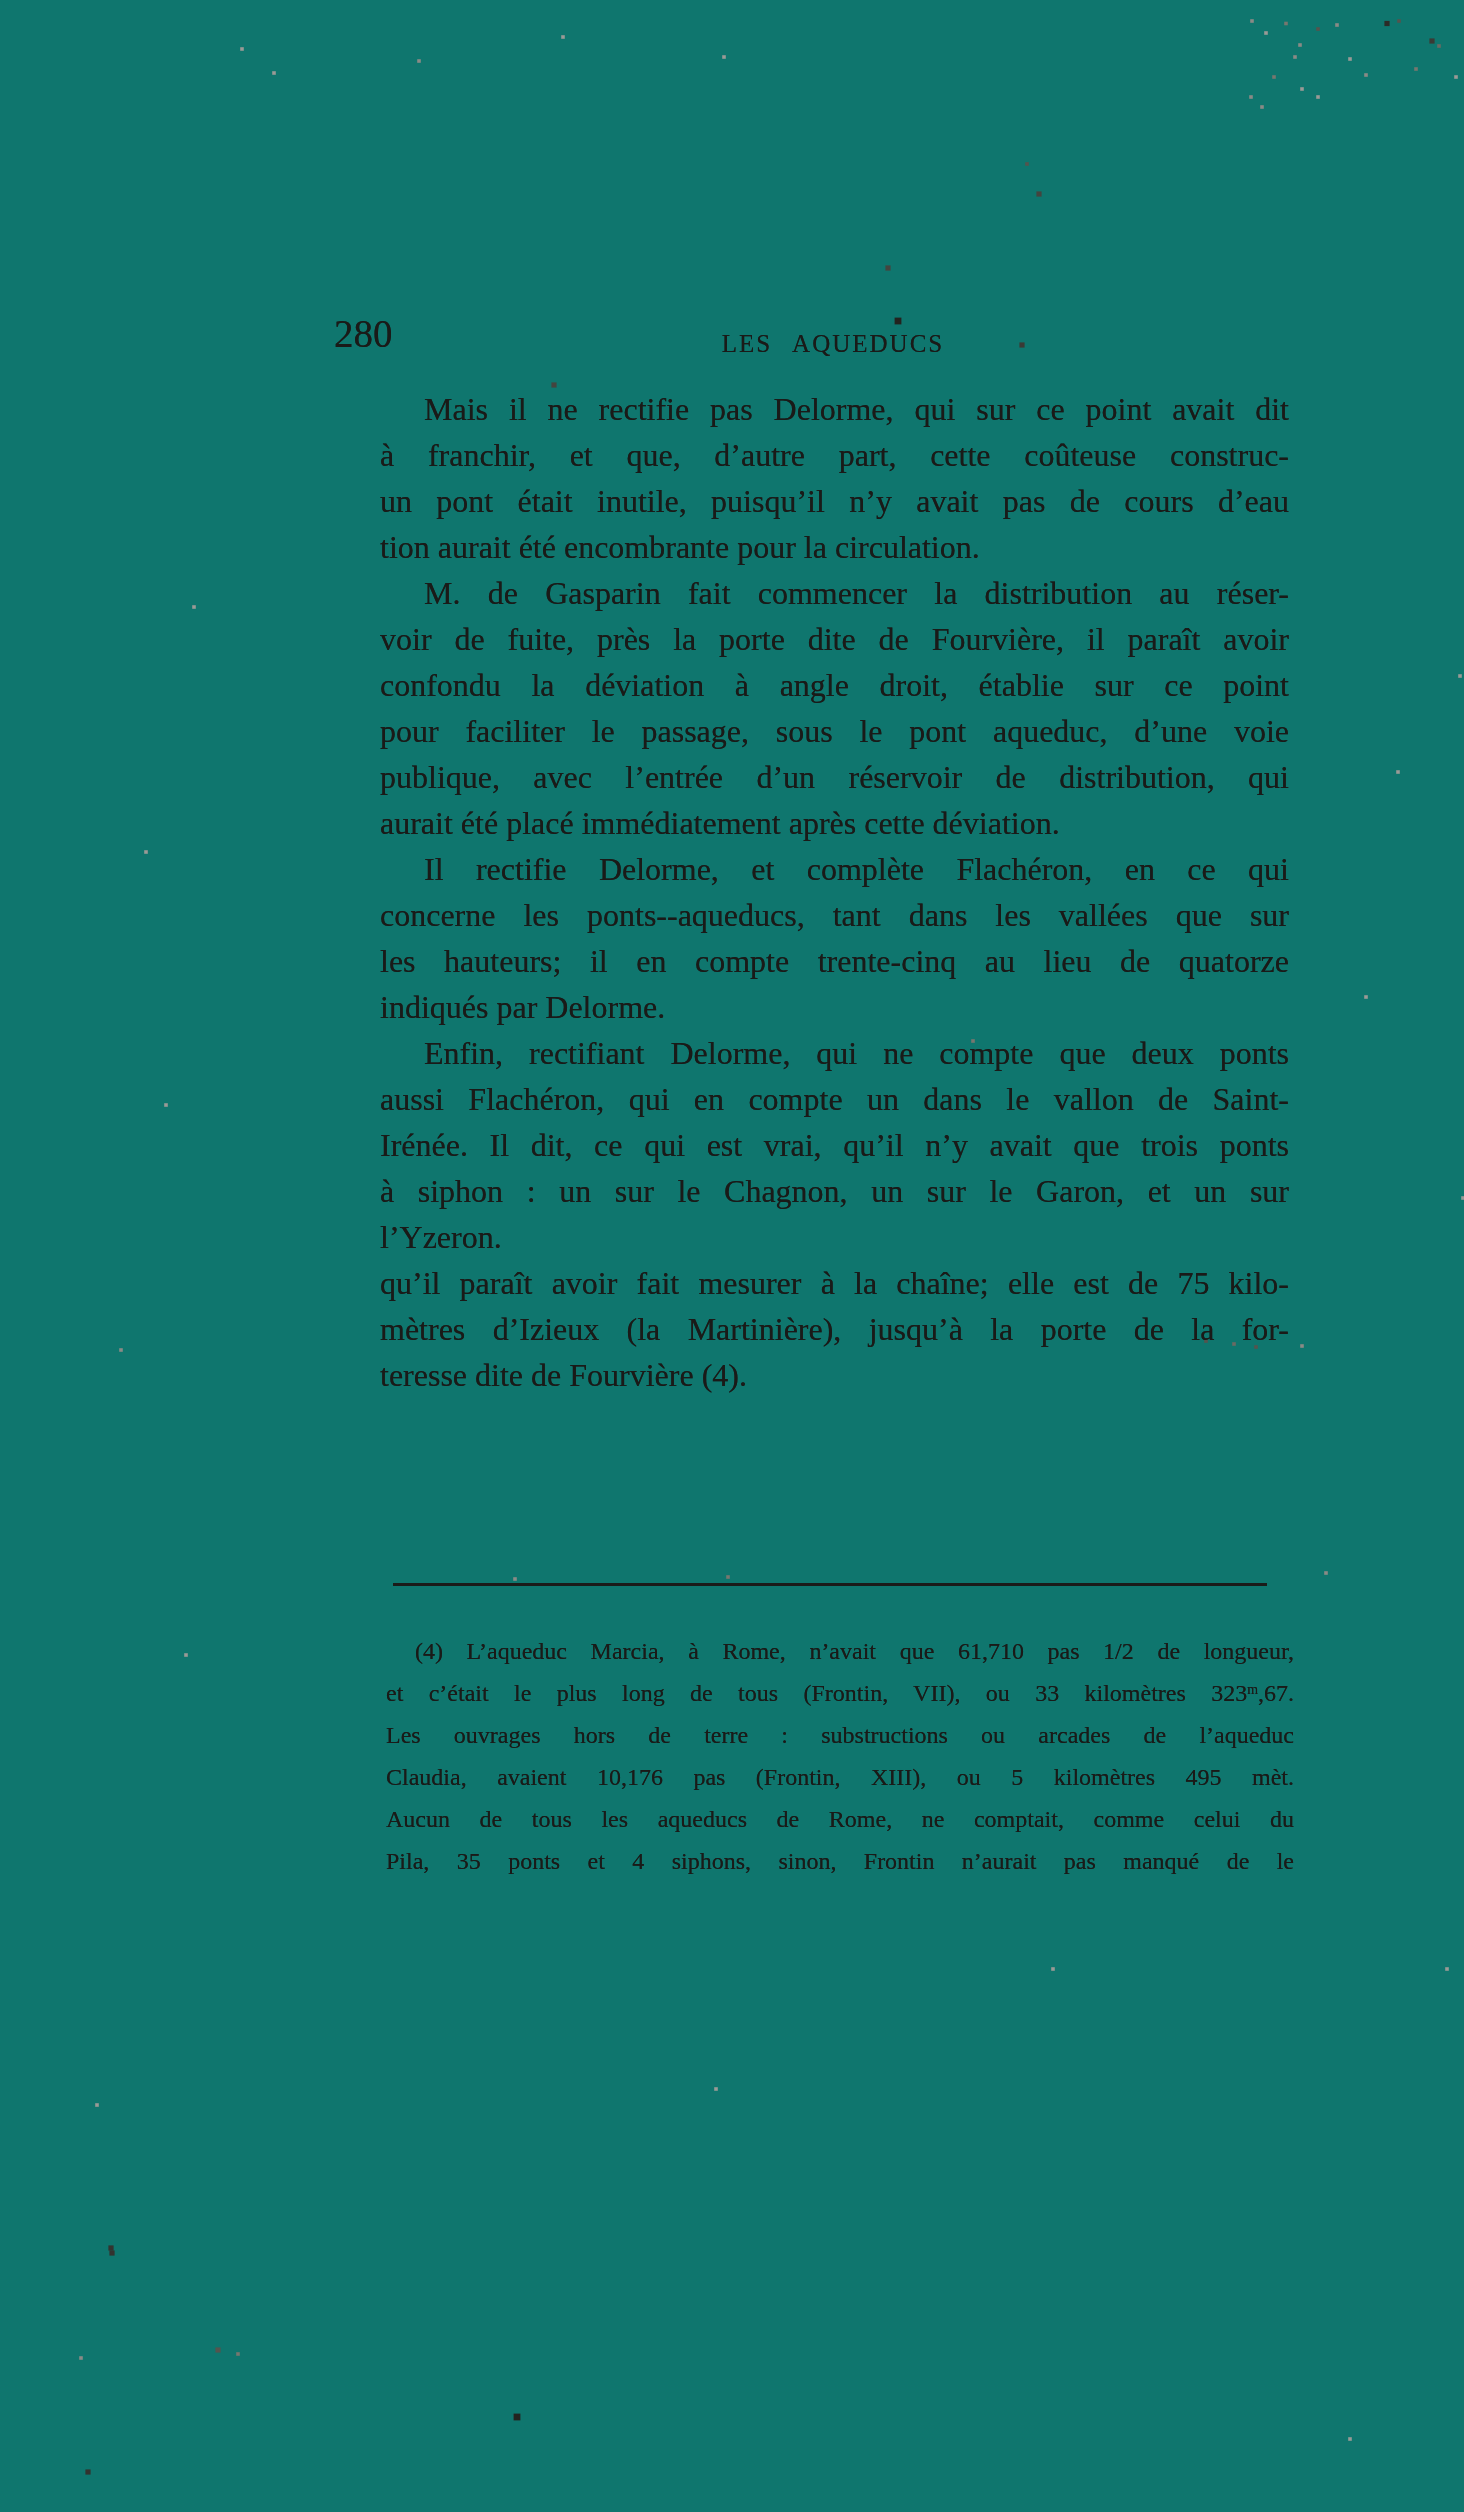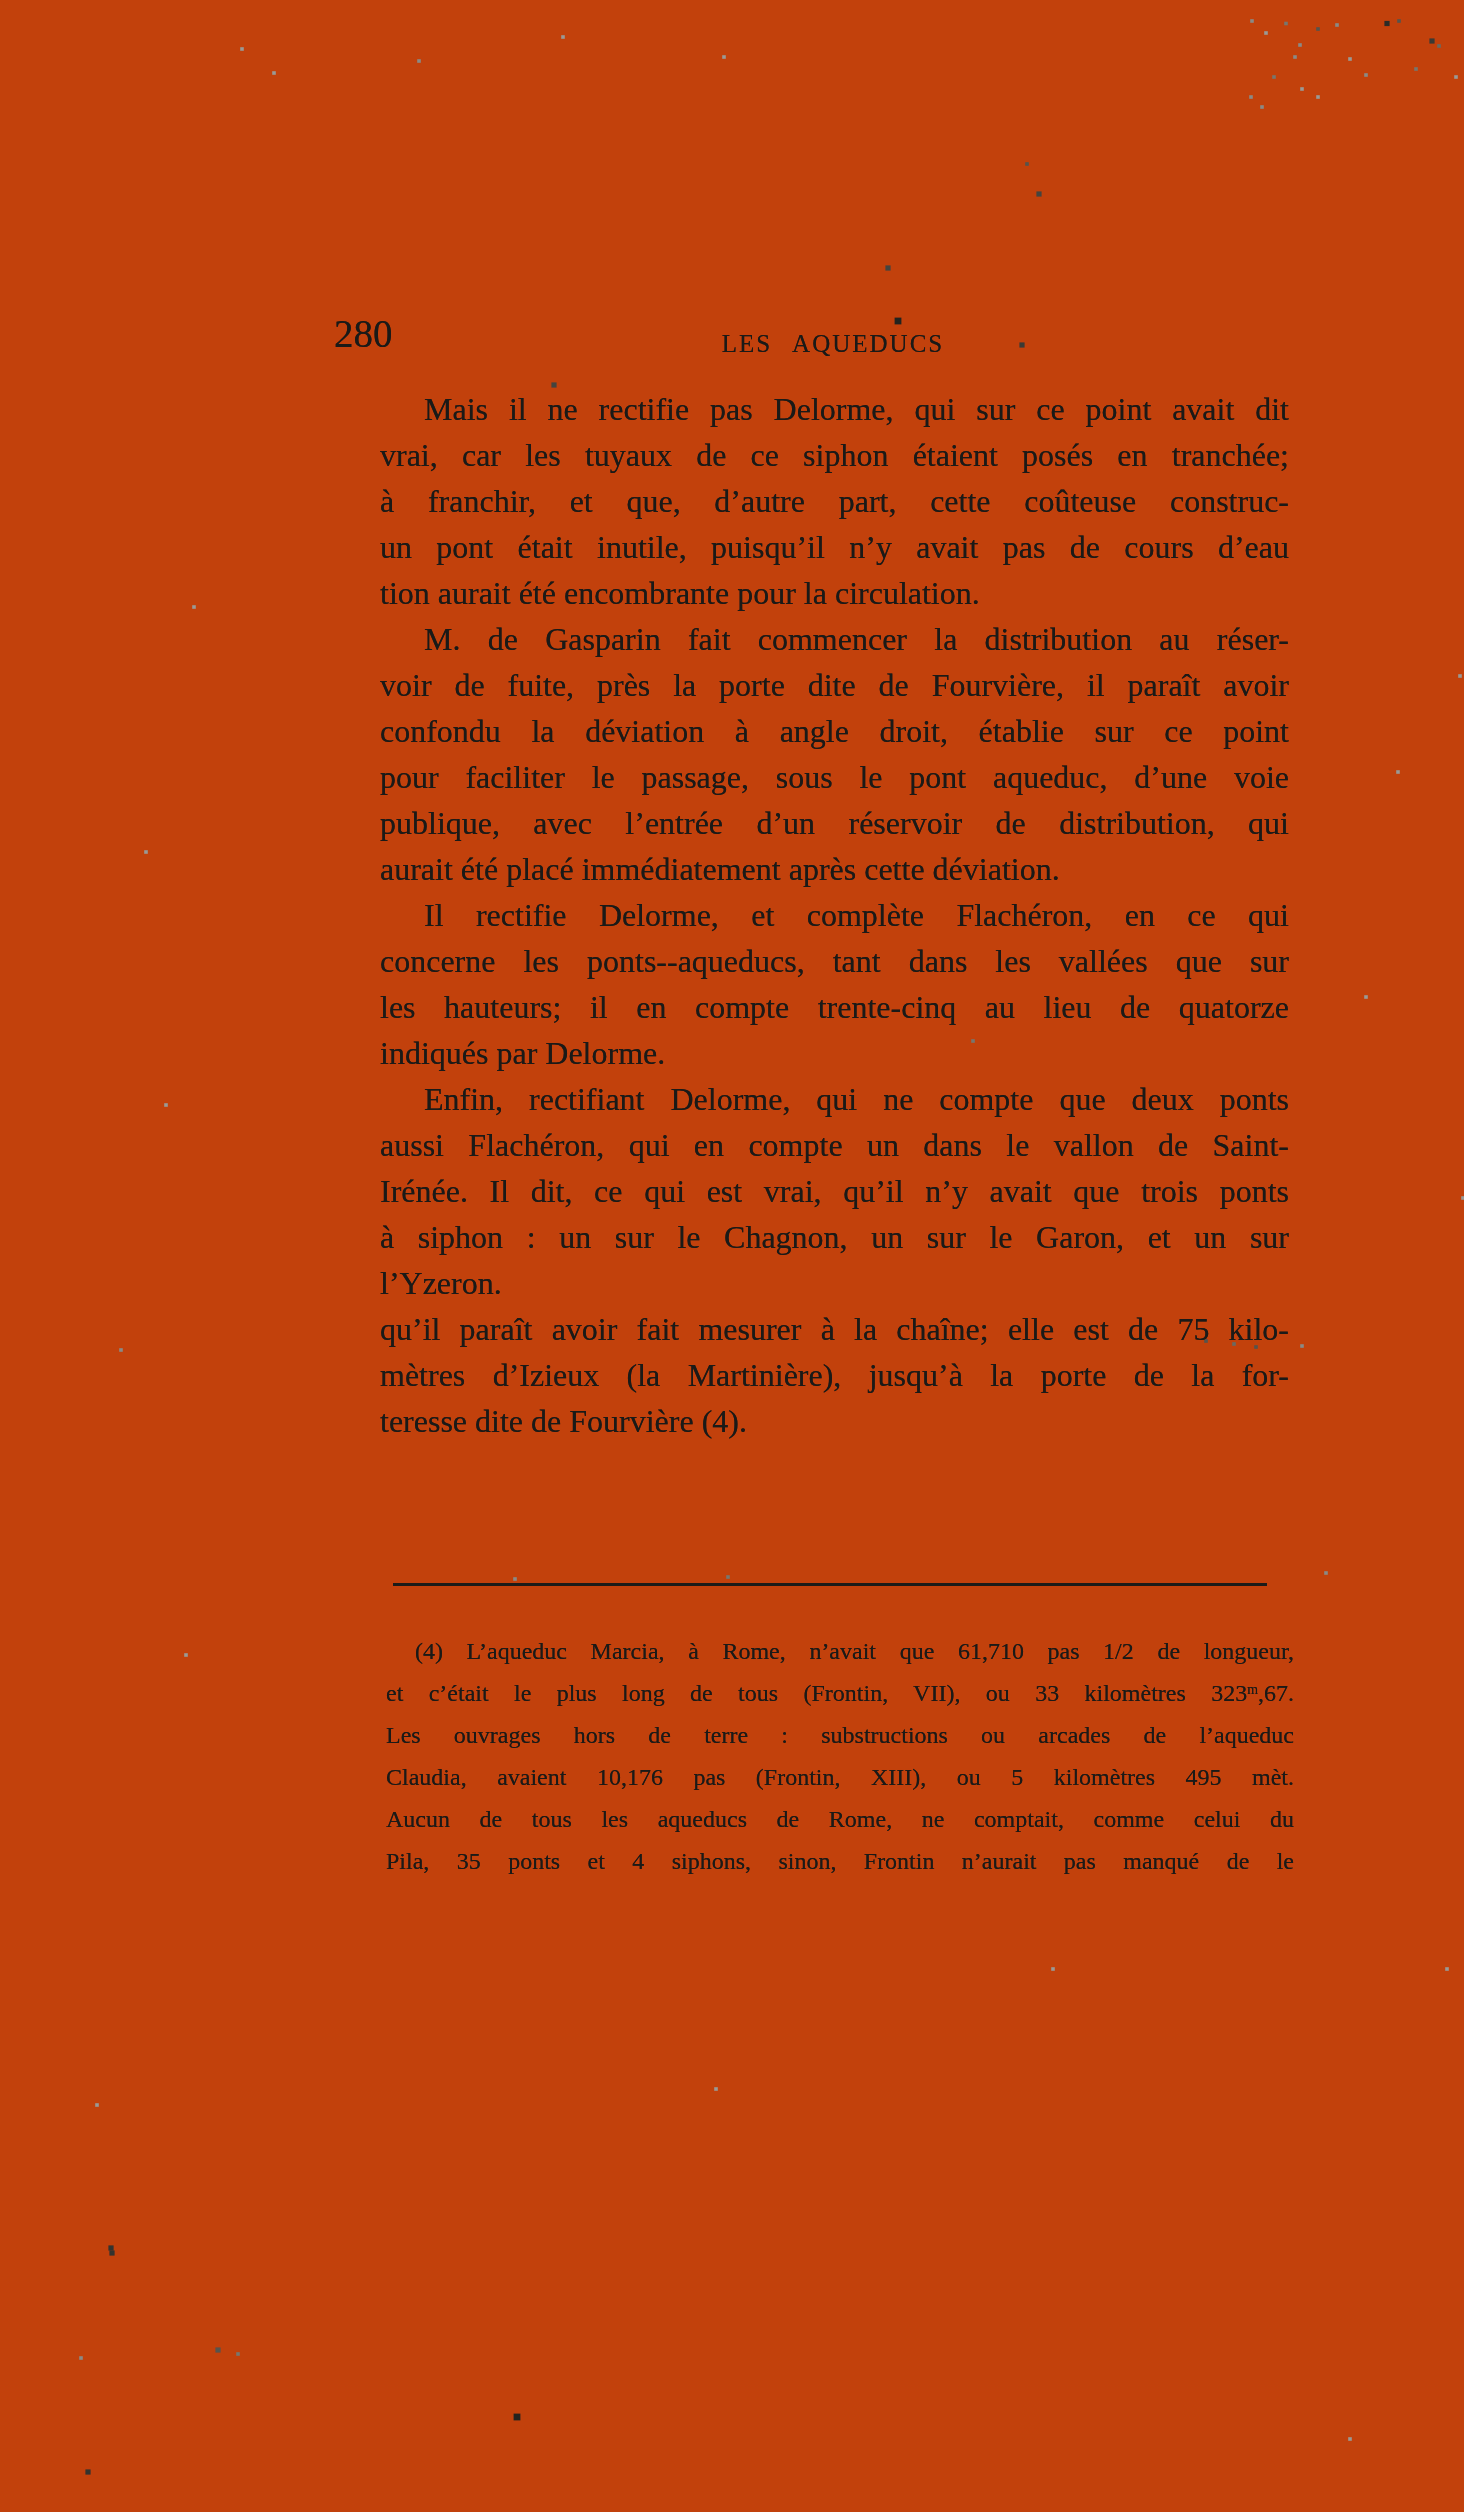--- a/index.html
+++ b/index.html
@@ -119,32 +119,31 @@
       80px 2357px 0 0.8px #8a8a86, 217px 2349px 0 1.6px #55544e, 237px 2353px 0 0.8px #77776f,
       87px 2471px 0 1.6px #33332f, 516px 2416px 0 2.4px #23231f,
       1052px 1968px 0 0.8px #9a9a96, 715px 2088px 0 0.8px #9a9a96,
       1459px 675px 0 0.8px #9a9a96, 1462px 1197px 0 0.8px #9a9a96,
       1446px 1968px 0 0.8px #9a9a96, 1349px 2438px 0 0.8px #9a9a96;
   }
 </style>
 </head>
 <body>
 
-<div class="page" style="background: #c2410c; color: rgb(26, 26, 24);">
+<div class="page" style="background: #0f766e; color: rgb(26, 26, 24);">
 
   <div class="speckles"></div>
 
   <div class="folio">280</div>
 
   <div class="running-title">LES AQUEDUCS</div>
 
   <div class="main-text">
       <div class="para">
         <div class="line first">Mais il ne rectifie pas Delorme, qui sur ce point avait dit</div>
-        <div class="line">vrai, car les tuyaux de ce siphon étaient posés en tranchée;</div>
         <div class="line">à franchir, et que, d’autre part, cette coûteuse construc-</div>
         <div class="line">un pont était inutile, puisqu’il n’y avait pas de cours d’eau</div>
         <div class="line last">tion aurait été encombrante pour la circulation.</div>
       </div>
       <div class="para">
         <div class="line first">M. de Gasparin fait commencer la distribution au réser-</div>
         <div class="line">voir de fuite, près la porte dite de Fourvière, il paraît avoir</div>
         <div class="line">confondu la déviation à angle droit, établie sur ce point</div>
         <div class="line">pour faciliter le passage, sous le pont aqueduc, d’une voie</div>
         <div class="line">publique, avec l’entrée d’un réservoir de distribution, qui</div>

